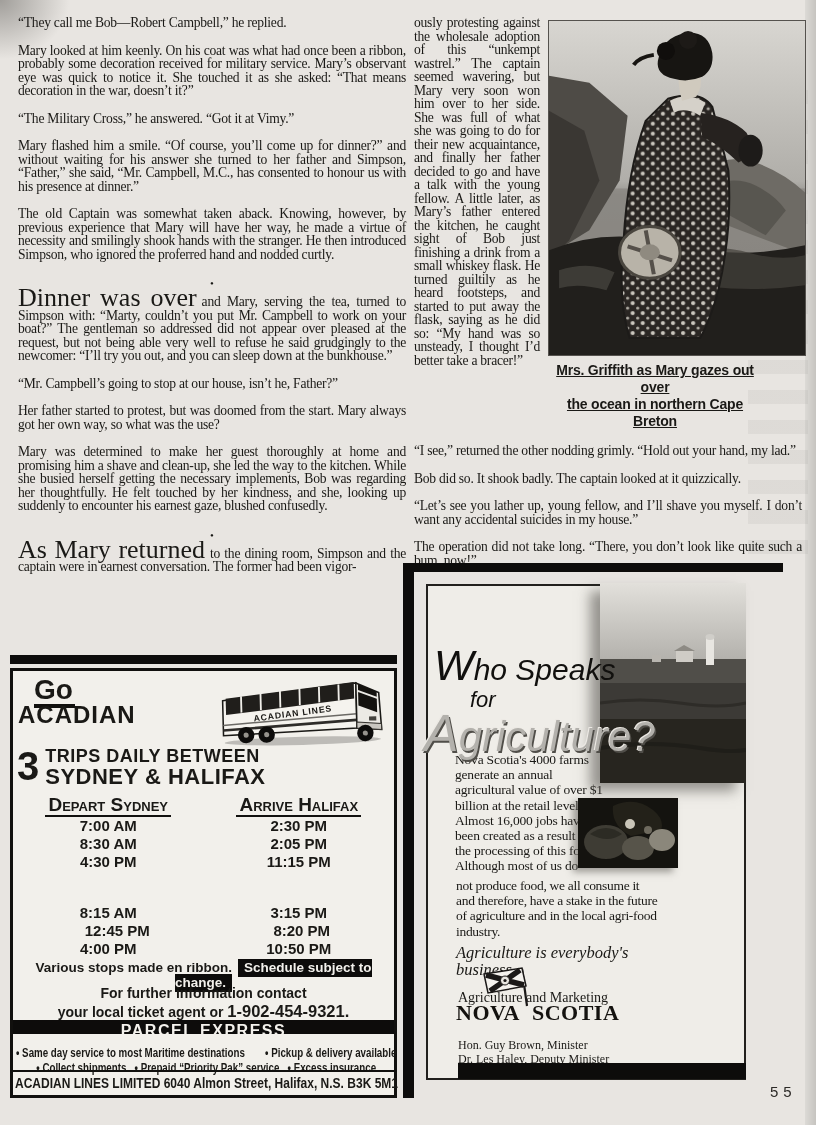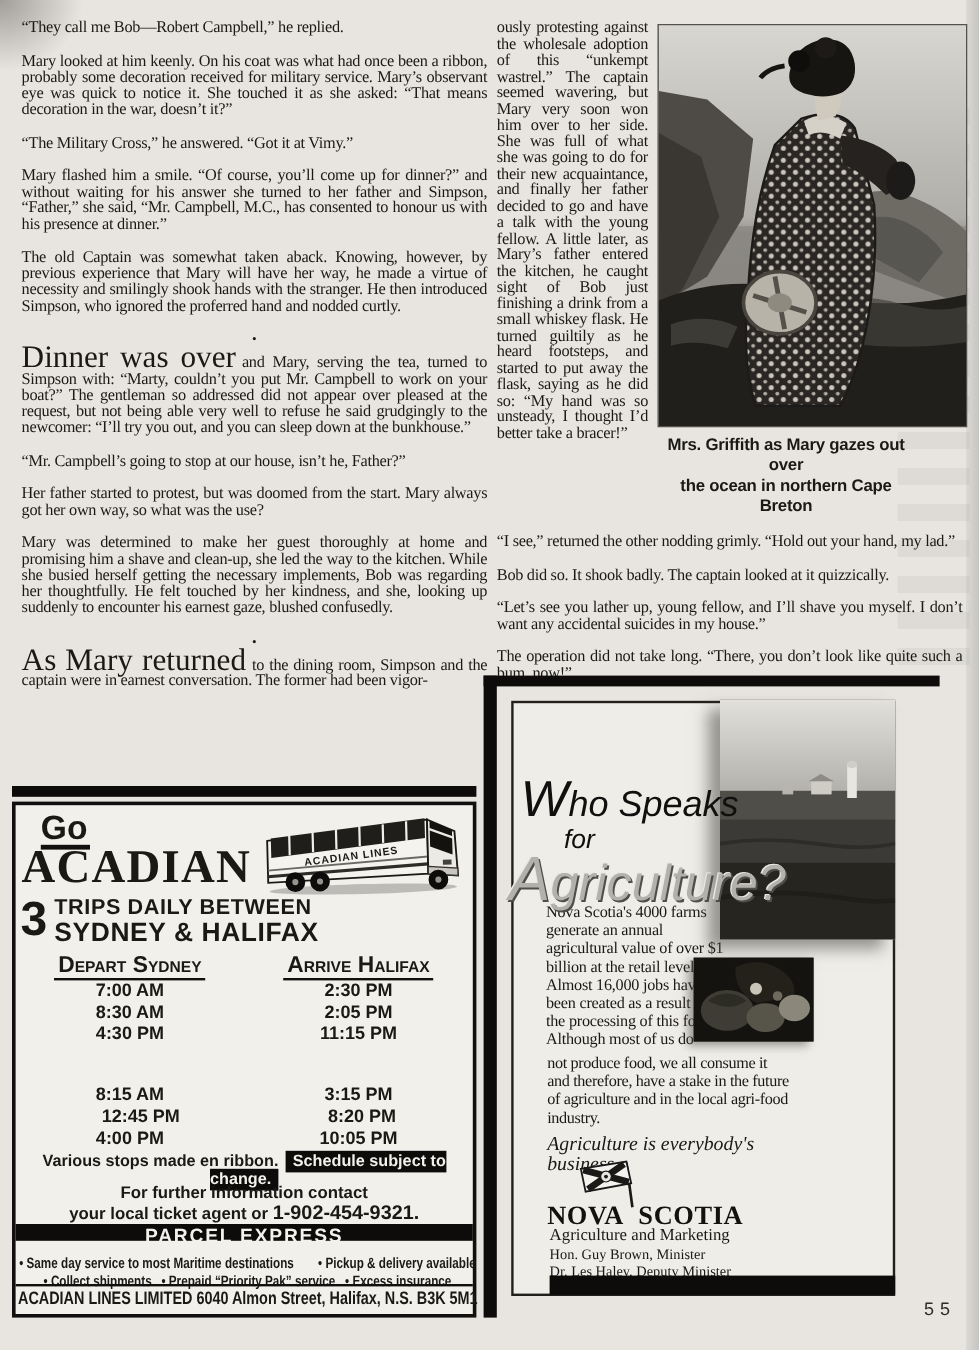--- a/index.html
+++ b/index.html
@@ -24,39 +24,39 @@
   .col-right { position:absolute; left:414px; top:16px; width:388px; }
   .story p, .narrow {
     font-size:13.6px; line-height:13.5px; letter-spacing:-0.25px;
     text-align:justify;
   }
   .col-left p { margin:0 0 14px; }
   .divider { text-align:center; font-size:11px; line-height:16px; height:16px; }
   .lead { font-size:26px; letter-spacing:0; margin-right:5px; }
   .wrap-row { display:flex; }
   .narrow { width:126px; }
-  .photo-fig { width:214px; margin:4px 0 0 8px; }
+  .photo-fig { width:214px; margin:4px 0 0 8px;text-decoration:underline; }
   .woman-photo { width:258px; height:336px; border:1px solid #55524e; background:#9a9894; }
   .woman-photo svg { display:block; width:100%; height:100%; }
   .photo-caption {
     margin-top:6px; text-align:center;
     font-family:"Liberation Sans", sans-serif; font-weight:bold;
     font-size:14px; line-height:17px; letter-spacing:-0.2px;
   }
   .photo-caption span { display:block; }
   .wide p { margin:14px 0 0; }
 
   
   .ac-bar { position:absolute; left:10px; top:655px; width:387px; height:9px; background:#0d0c0b; }
   .ac-box { position:absolute; left:10px; top:668px; width:387px; height:430px;
     border:3px solid #11100e; background:#f2f0eb;
     font-family:"Liberation Sans", sans-serif; font-weight:bold; }
   .go { position:absolute; left:21px; top:4px; font-size:28px;
     border-bottom:4px solid #11100e; padding:0 2px 0 0; line-height:1.05; }
-  .brand { position:absolute; left:5px; top:32px; font-size:39px; letter-spacing:1px; line-height:1;font-family:Liberation Serif, serif; }
+  .brand { position:absolute; left:5px; top:32px; font-size:24px; letter-spacing:1px; line-height:1; }
   .bus { position:absolute; right:4px; top:1px; width:176px; height:74px; }
   .bus svg { display:block; width:100%; height:100%; }
   .trips { position:absolute; left:4px; top:76px; display:flex; align-items:flex-start; }
   .big3 { font-size:40px; line-height:0.95; margin-right:6px; }
   .tlines div:first-child { font-size:18px; line-height:1.0; letter-spacing:0.5px; }
   .tlines div:last-child { font-size:22px; line-height:1.05; letter-spacing:0.5px; }
   .sched-row { position:absolute; left:0; width:100%; display:flex; }
   .sched-cell { width:50%; text-align:center; }
   .sched-head { font-variant:small-caps; font-size:19px; line-height:1;
     border-bottom:2.5px solid #11100e; display:inline-block; padding:0 3px 1px; }
@@ -102,21 +102,21 @@
     box-shadow:-5px 4px 7px rgba(75,73,68,.5); background:#1a1917; }
   .ag-body2 { position:absolute; left:456px; top:878px; width:202px;
     font-size:13.5px; line-height:15.2px; letter-spacing:-0.3px; }
   .ag-tagline { position:absolute; left:456px; top:944px; width:190px;
     font-style:italic; font-size:16.5px; line-height:17px; }
   .ns-flag { position:absolute; left:470px; top:966px; width:80px; height:42px; z-index:3; }
   .ns-flag svg { display:block; width:100%; height:100%; }
   .ns-word { position:absolute; left:456px; top:1000px; font-weight:bold; font-size:22px;
     letter-spacing:0.5px; color:#14120f; }
   .ns-word .w2 { margin-left:12px; }
-  .ag-dept { position:absolute; left:458px; top:1022px; font-size:14px; }
+  .ag-dept { position:absolute; left:458px; top:990px; font-size:14px; }
   .ag-min  { position:absolute; left:458px; top:1038px; font-size:12px; }
   .ag-dep  { position:absolute; left:458px; top:1052px; font-size:12px; }
 
   .page-num { position:absolute; left:770px; top:1083px;
     font-family:"Liberation Sans", sans-serif; font-size:15px; letter-spacing:5px; color:#2c2a27; }
 </style>
 </head>
 <body>
 
 <div class="artifact edge-right"></div>
@@ -254,21 +254,21 @@
   <div class="sched-row" style="top:233px;">
     <div class="sched-cell stime">8:15 AM</div>
     <div class="sched-cell stime">3:15 PM</div>
   </div>
   <div class="sched-row" style="top:251px;padding-left:12px;">
     <div class="sched-cell stime">12:45 PM</div>
     <div class="sched-cell stime">8:20 PM</div>
   </div>
   <div class="sched-row" style="top:269px;">
     <div class="sched-cell stime">4:00 PM</div>
-    <div class="sched-cell stime">10:05 PM</div>
+    <div class="sched-cell stime">10:50 PM</div>
   </div>
 
   <div class="note">
     <span>Various stops made en ribbon.</span><span class="hl">Schedule subject to change.</span>
   </div>
   <div class="contact1">For further information contact</div>
   <div class="contact2">
     <span>your local ticket agent or </span><span class="phone">1-902-454-9321.</span>
   </div>
   <div class="parcel-bar">PARCEL EXPRESS</div>

